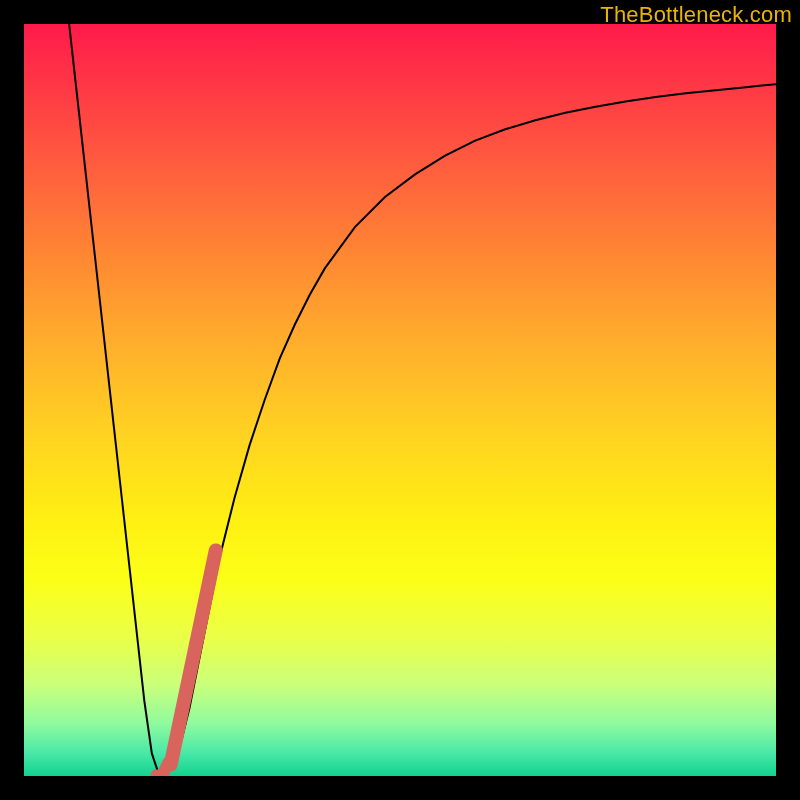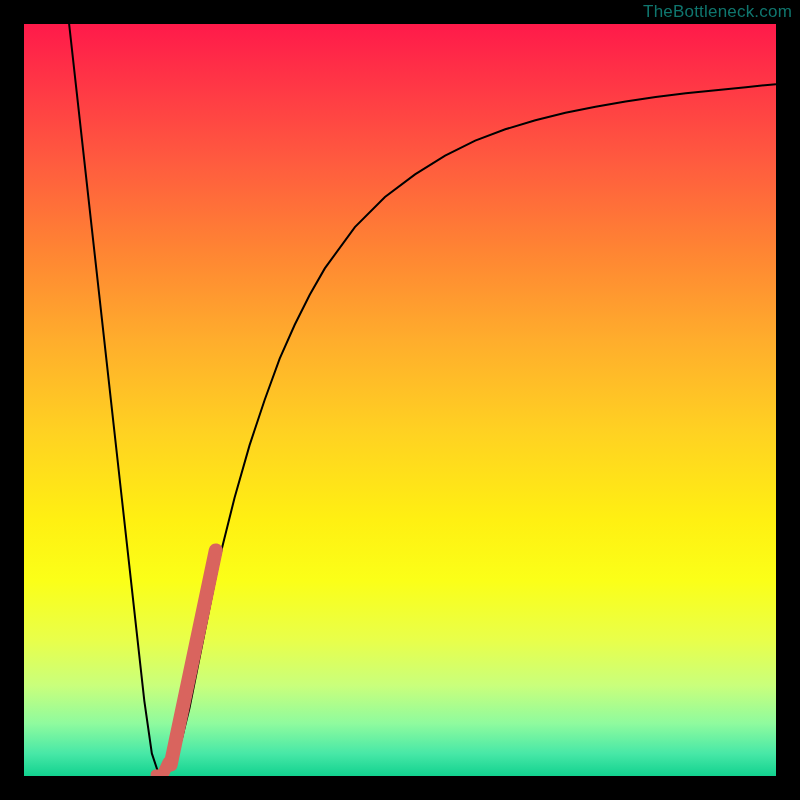--- a/index.html
+++ b/index.html
@@ -30,23 +30,23 @@
       #8ffb9e 93%,
       #48e8a7 97%,
       #12d28f 100%
     );
   }
   .watermark {
     position: absolute;
     top: 2px;
     right: 8px;
     font-family: Arial, Helvetica, sans-serif;
-    font-size: 17px;
+    font-size: 22px;
     font-weight: 500;
-    color: #0f766e;
+    color: #eab308;
     letter-spacing: 0.2px;
     user-select: none;
   }
   svg.plot {
     position: absolute;
     left: 24px;
     top: 24px;
     width: 752px;
     height: 752px;
   }

